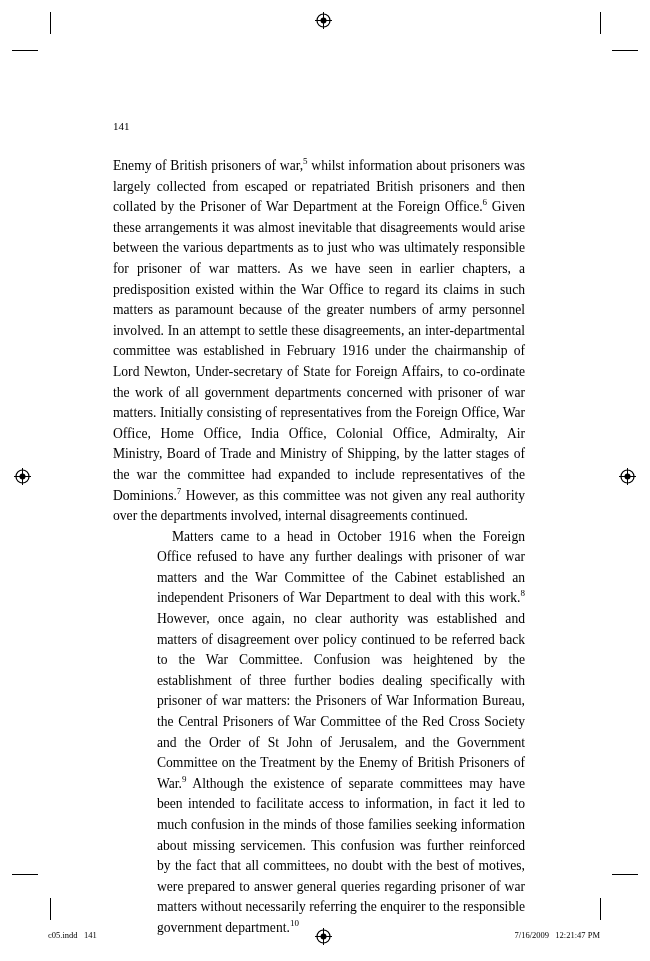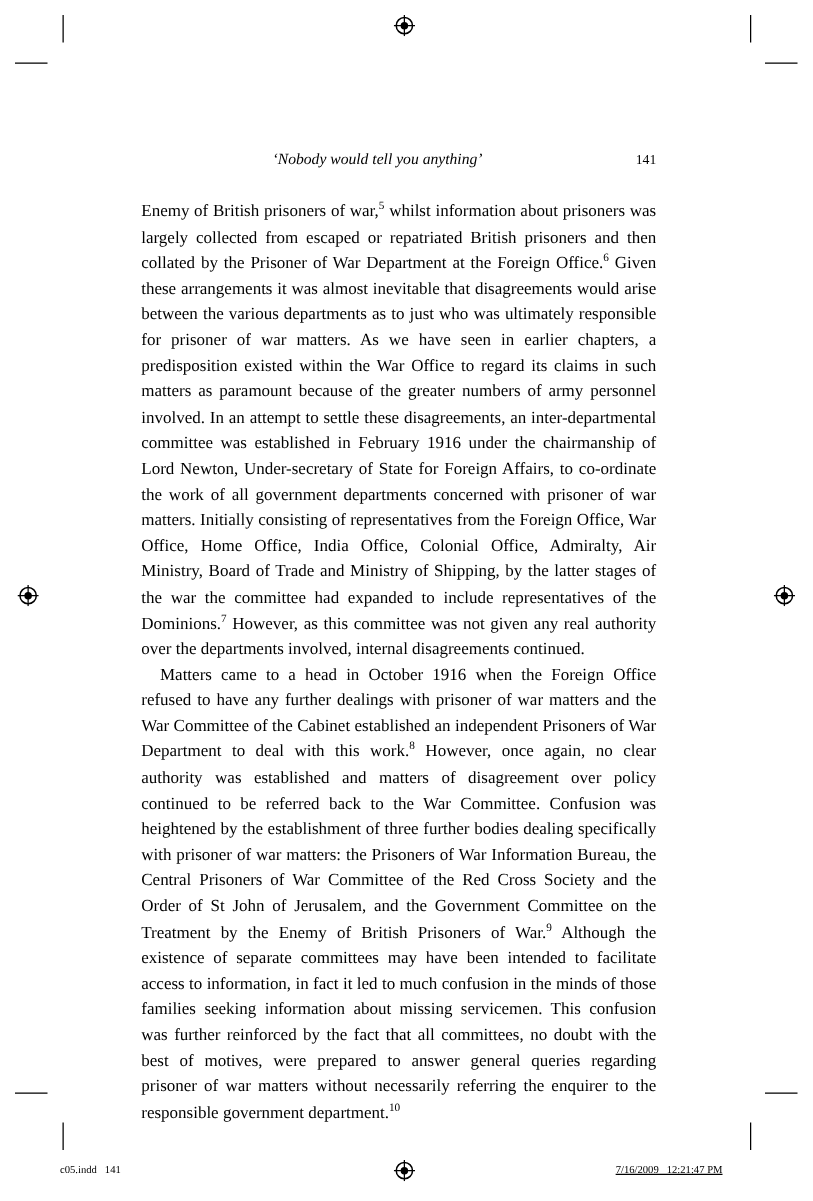--- a/index.html
+++ b/index.html
@@ -58,20 +58,21 @@
   .body-text p {
     margin: 0;
     font-size: 13.6px;
     line-height: 20.6px;
     text-align: justify;
     text-justify: inter-word;
     hyphens: manual;
   }
   .body-text p.indent {
     text-indent: 15px;
+    margin-left: 44px;
   }
   sup {
     font-size: 9px;
     vertical-align: super;
     line-height: 0;
   }
 
   
   .footer {
     position: absolute;
@@ -82,23 +83,22 @@
     font-size: 8.5px;
     color: #000000;
   }
   .footer .f-left {
     position: absolute;
     left: 48px;
     white-space: pre;
   }
   .footer .f-right {
     position: absolute;
-    right: 72px;
+    right: 50px;
     white-space: pre;
-    text-decoration: underline;
   }
 </style>
 </head>
 <body>
 
 <div class="crop-mark crop-v" style="left:50px; top:12px;"></div>
 <div class="crop-mark crop-v" style="left:600px; top:12px;"></div>
 <div class="crop-mark crop-h" style="left:12px; top:50px;"></div>
 <div class="crop-mark crop-h" style="left:612px; top:50px;"></div>
 <div class="crop-mark crop-h" style="left:12px; top:874px;"></div>
@@ -135,21 +135,20 @@
     <circle cx="8.5" cy="8.5" r="6.5" fill="none" stroke="#000" stroke-width="1.2"></circle>
     <circle cx="8.5" cy="8.5" r="3" fill="#000"></circle>
     <line x1="8.5" y1="0" x2="8.5" y2="17" stroke="#000" stroke-width="1"></line>
     <line x1="0" y1="8.5" x2="17" y2="8.5" stroke="#000" stroke-width="1"></line>
   </svg>
 </div>
 
 <div class="page">
 
   <div class="running-head">
-    <span class="rh-title">‘Nobody would tell you anything’</span>
     <span class="rh-folio">141</span>
   </div>
 
   <div class="body-text">
       <p><span>Enemy of British prisoners of war,</span><sup>5</sup><span> whilst information about prisoners was largely collected from escaped or repatriated British prisoners and then collated by the Prisoner of War Department at the Foreign Office.</span><sup>6</sup><span> Given these arrangements it was almost inevitable that disagreements would arise between the various departments as to just who was ultimately responsible for prisoner of war matters. As we have seen in earlier chapters, a predisposition existed within the War Office to regard its claims in such matters as paramount because of the greater numbers of army personnel involved. In an attempt to settle these disagreements, an inter-departmental committee was established in February 1916 under the chairmanship of Lord Newton, Under-secretary of State for Foreign Affairs, to co-ordinate the work of all government departments concerned with prisoner of war matters. Initially consisting of representatives from the Foreign Office, War Office, Home Office, India Office, Colonial Office, Admiralty, Air Ministry, Board of Trade and Ministry of Shipping, by the latter stages of the war the committee had expanded to include representatives of the Dominions.</span><sup>7</sup><span> However, as this committee was not given any real authority over the departments involved, internal disagreements continued.</span></p>
       <p class="indent"><span>Matters came to a head in October 1916 when the Foreign Office refused to have any further dealings with prisoner of war matters and the War Committee of the Cabinet established an independent Prisoners of War Department to deal with this work.</span><sup>8</sup><span> However, once again, no clear authority was established and matters of disagreement over policy continued to be referred back to the War Committee. Confusion was heightened by the establishment of three further bodies dealing specifically with prisoner of war matters: the Prisoners of War Information Bureau, the Central Prisoners of War Committee of the Red Cross Society and the Order of St John of Jerusalem, and the Government Committee on the Treatment by the Enemy of British Prisoners of War.</span><sup>9</sup><span> Although the existence of separate committees may have been intended to facilitate access to information, in fact it led to much confusion in the minds of those families seeking information about missing servicemen. This confusion was further reinforced by the fact that all committees, no doubt with the best of motives, were prepared to answer general queries regarding prisoner of war matters without necessarily referring the enquirer to the responsible government department.</span><sup>10</sup></p>
     </div>
 
 </div>
 

